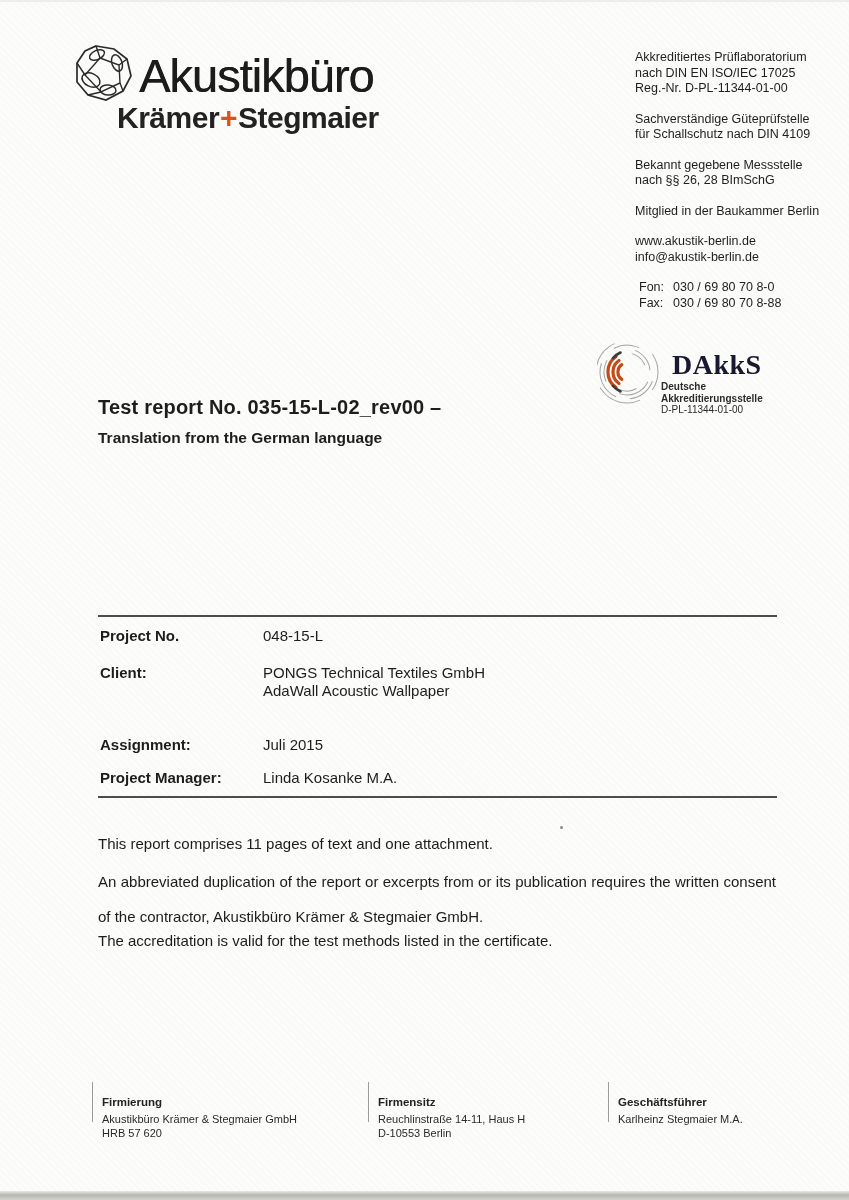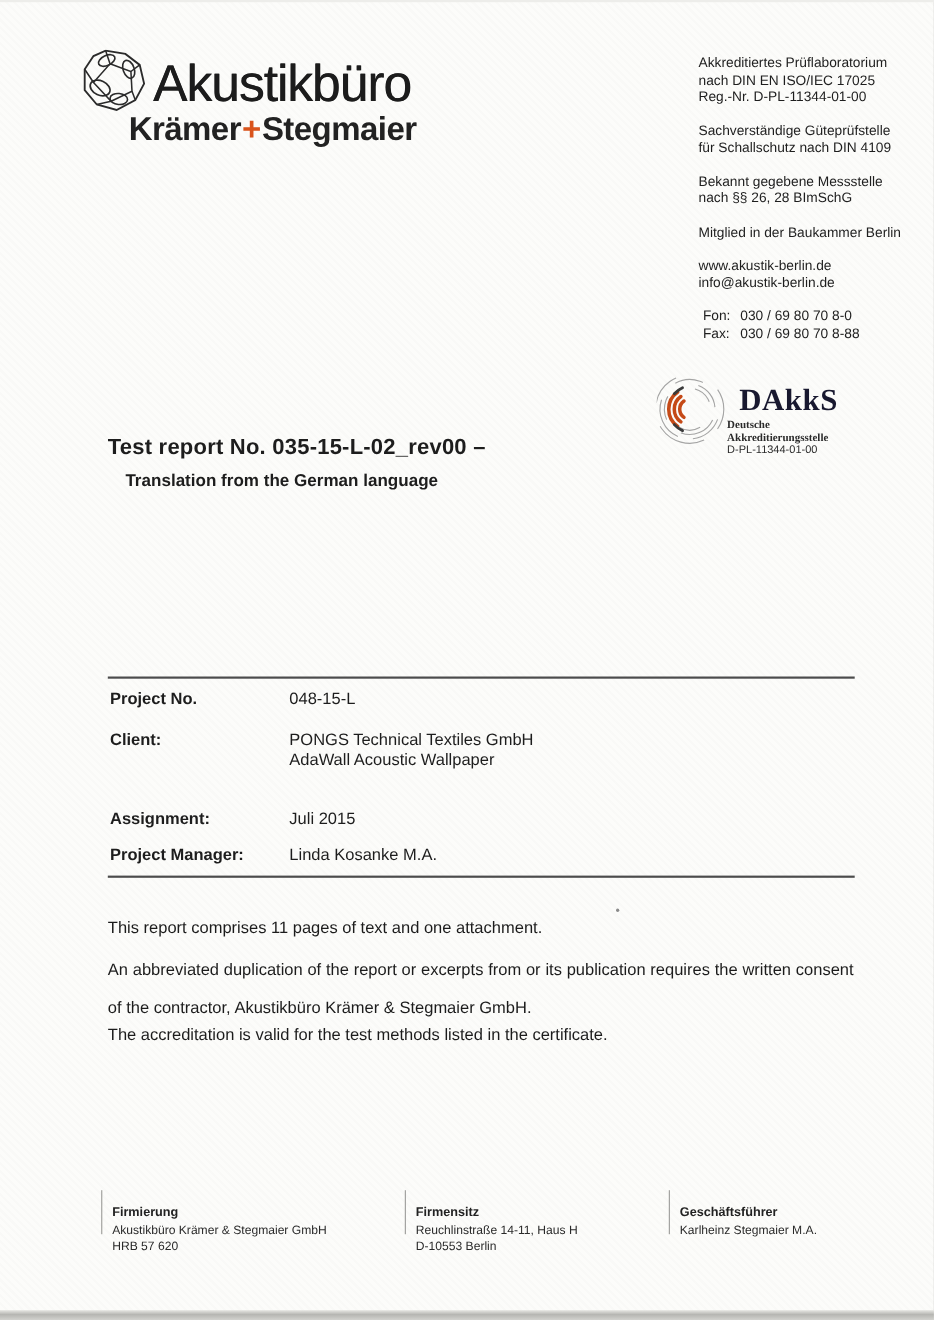--- a/index.html
+++ b/index.html
@@ -36,26 +36,26 @@
   .cred-block { margin-bottom:15px;margin-left:23px; }
   .phone-row { display:flex; padding-left:4px; }
   .phone-row .ph-label { width:34px; }
 
   
   .dakks { position:absolute; left:597px; top:338px; width:200px; height:80px; }
   .dakks-arcs { position:absolute; left:0; top:0; }
   .dakks-word { position:absolute; left:31px; top:13px; font-family:Liberation Serif, serif;
     font-weight:700; font-size:28px; line-height:28px; color:#18182f; letter-spacing:0.5px;margin-left:44px; }
   .dakks-caption { position:absolute; left:64px; top:43px; font-size:10px; line-height:11.5px; color:#2b2b2b; }
-  .dakks-caption .b { font-weight:700;font-family:Liberation Serif, serif; }
+  .dakks-caption .b { font-weight:700; }
 
   
   .report-number { position:absolute; left:98px; top:396px; font-size:20px; font-weight:700;
     letter-spacing:0.2px; white-space:nowrap; }
-  .report-subtitle { position:absolute; left:98px; top:429px; font-size:15.5px; font-weight:700;margin-left:16px; }
+  .report-subtitle { position:absolute; left:98px; top:429px; font-size:15.5px; font-weight:700; }
   .main-title { position:absolute; left:98px; top:492px; width:680px; font-size:18.5px;
     font-weight:700; line-height:27px; }
 
   
   .details { position:absolute; left:98px; top:615px; width:679px;
     border-top:2px solid #4c4c4c; border-bottom:2px solid #4c4c4c;
     padding:10px 0 9px 2px; font-size:15px; }
   .detail-row { display:flex; }
   .detail-row .lbl { width:163px; font-weight:700; line-height:18px; }
   .detail-row .val { line-height:18px; }

